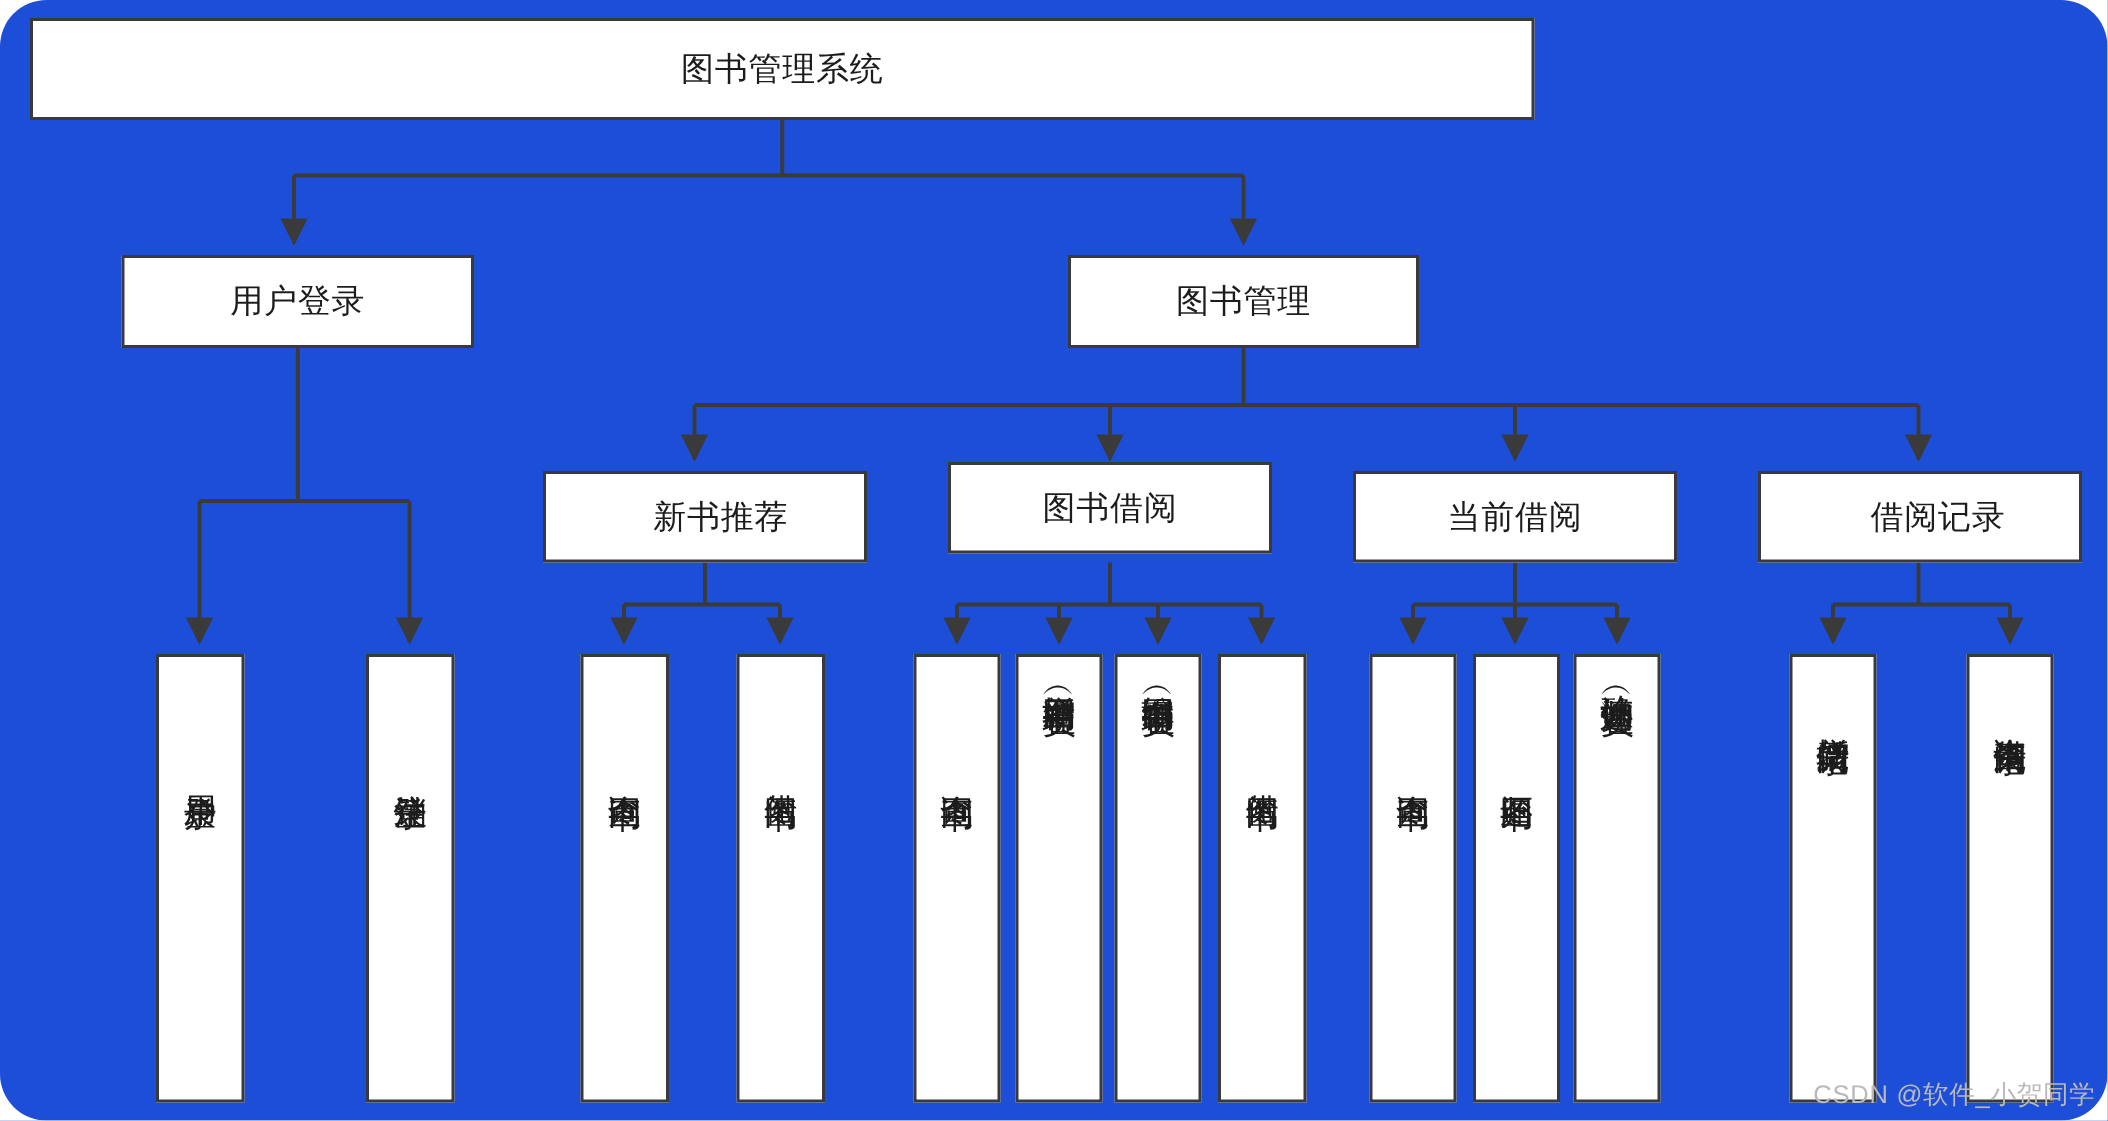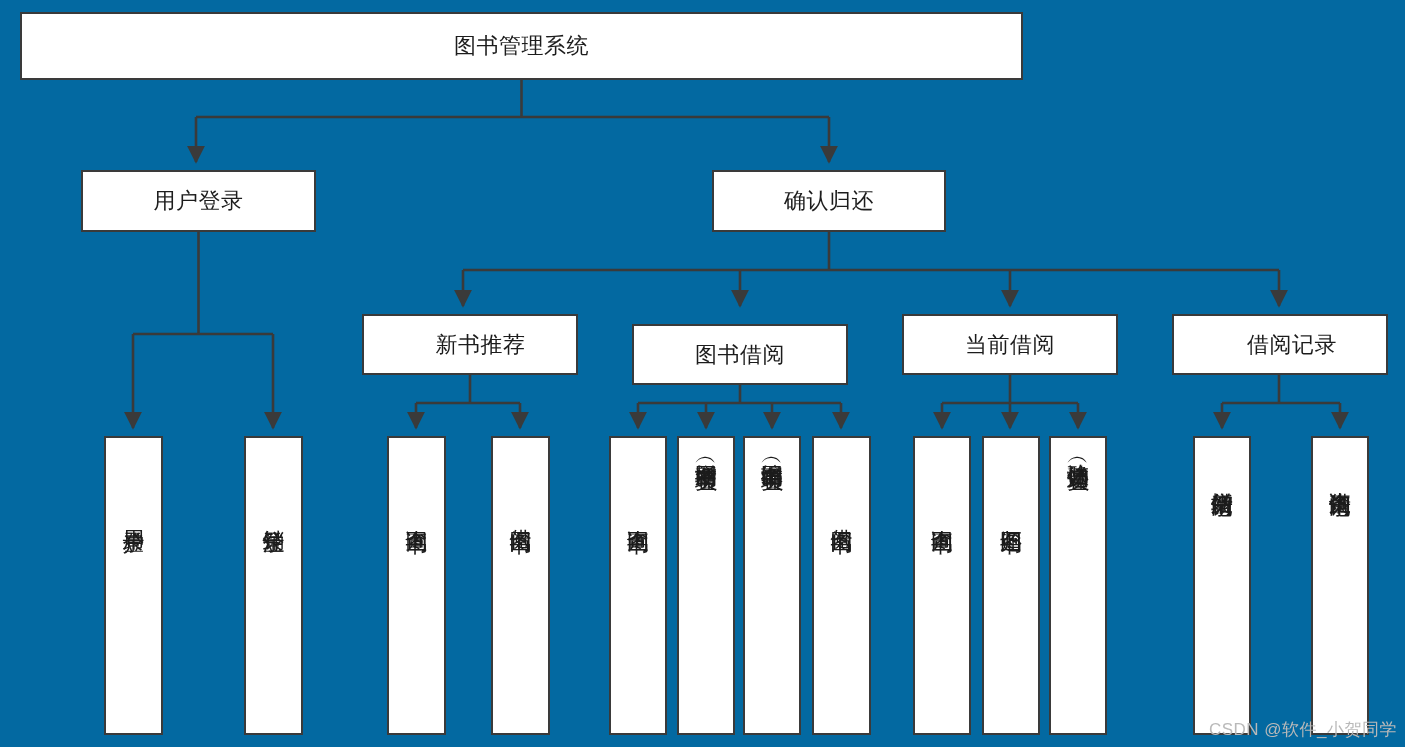--- a/index.html
+++ b/index.html
@@ -7,22 +7,23 @@
     padding: 0;
     background: #ffffff;
   }
   body {
     font-family: "Liberation Sans", "DejaVu Sans", sans-serif;
   }
   #canvas {
     position: relative;
     width: 1405px;
     height: 747px;
-    background: #0369a1;
+    background: #1d4ed8;
     overflow: hidden;
+    border-radius: 31px;
   }
   svg#wires {
     position: absolute;
     left: 0;
     top: 0;
     width: 1405px;
     height: 747px;
     pointer-events: none;
   }
   .node {
@@ -131,27 +132,27 @@
   </svg>
 
   <div class="node node-h" style="left:20px; top:12px; width:1003px; height:68px;">
     <span>图书管理系统</span>
   </div>
 
   <div class="node node-h" style="left:81px; top:170px; width:235px; height:62px;">
     <span>用户登录</span>
   </div>
   <div class="node node-h" style="left:712px; top:170px; width:234px; height:62px;">
-    <span>确认归还</span>
+    <span>图书管理</span>
   </div>
 
   <div class="node node-h" style="left:362px; top:314px; width:216px; height:61px;padding-left:21px;">
     <span>新书推荐</span>
   </div>
-  <div class="node node-h" style="left:632px; top:324px; width:216px; height:61px;font-family:Liberation Serif, serif;">
+  <div class="node node-h" style="left:632px; top:308px; width:216px; height:61px;font-family:Liberation Serif, serif;">
     <span>图书借阅</span>
   </div>
   <div class="node node-h" style="left:902px; top:314px; width:216px; height:61px;text-align:right;">
     <span>当前借阅</span>
   </div>
   <div class="node node-h" style="left:1172px; top:314px; width:216px; height:61px;padding-left:24px;">
     <span>借阅记录</span>
   </div>
 
   <div class="node node-v" style="left:104px; top:436px; width:59px; height:299px;">

